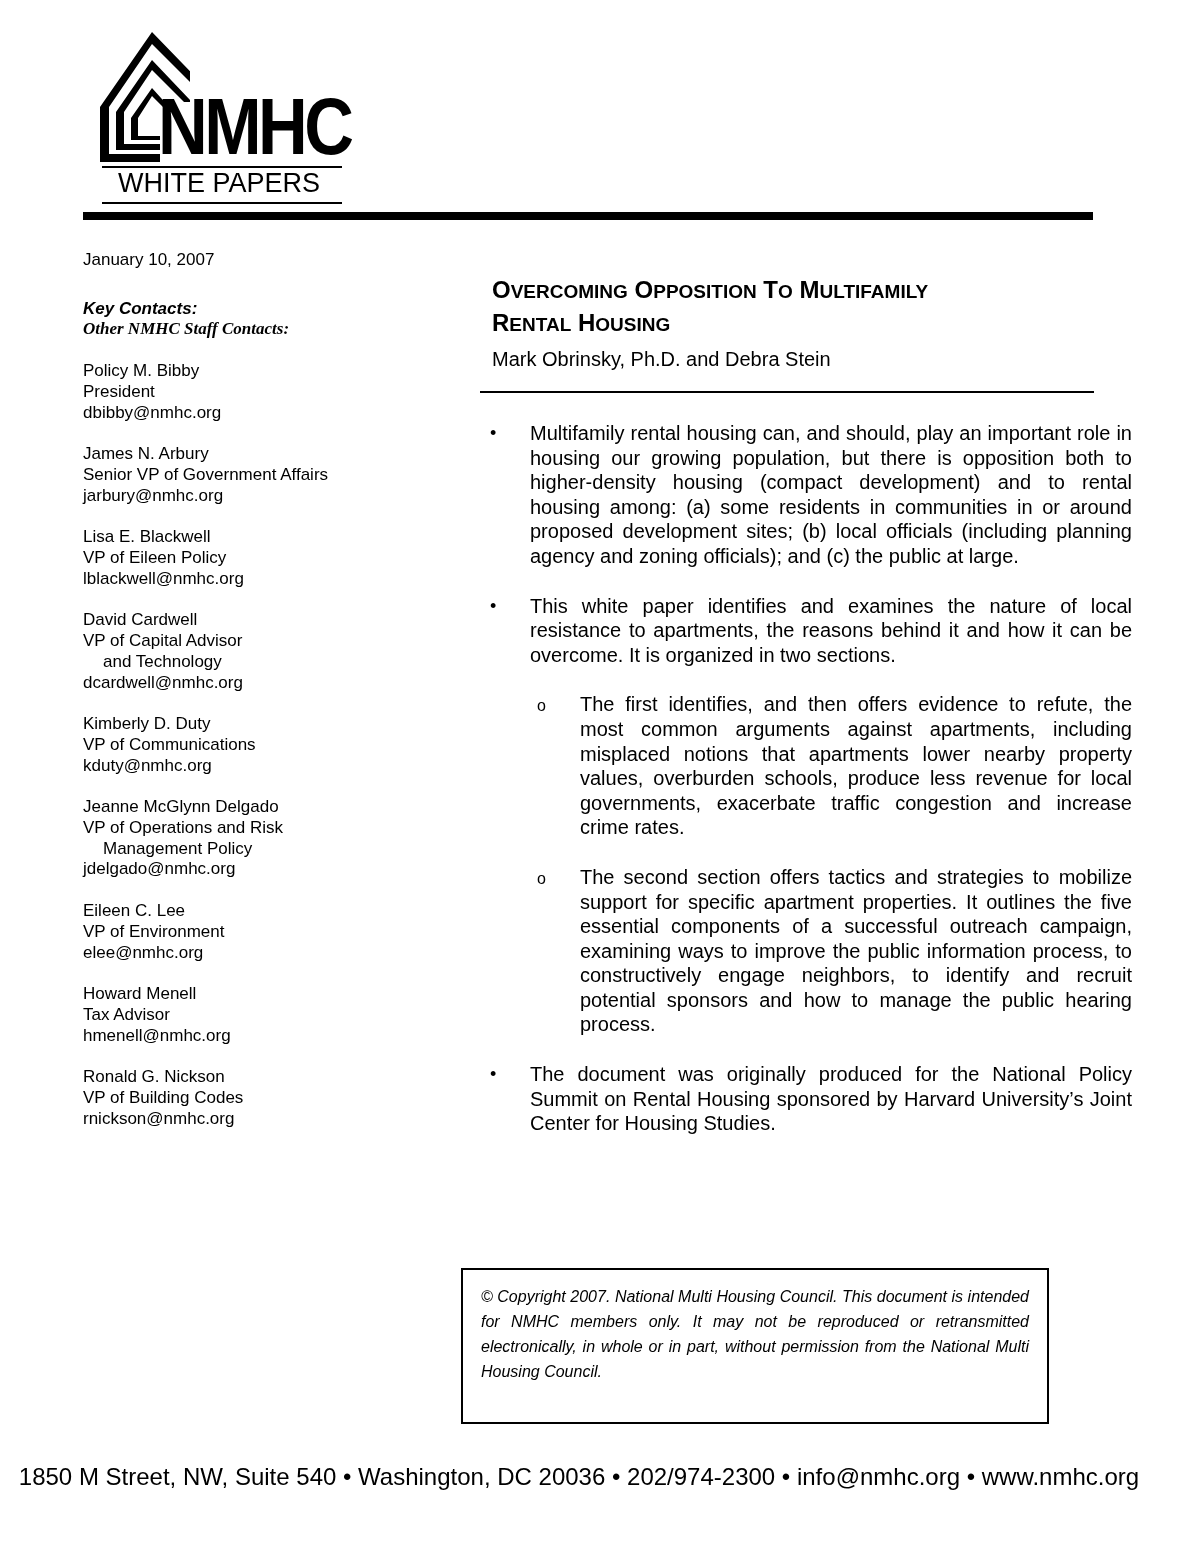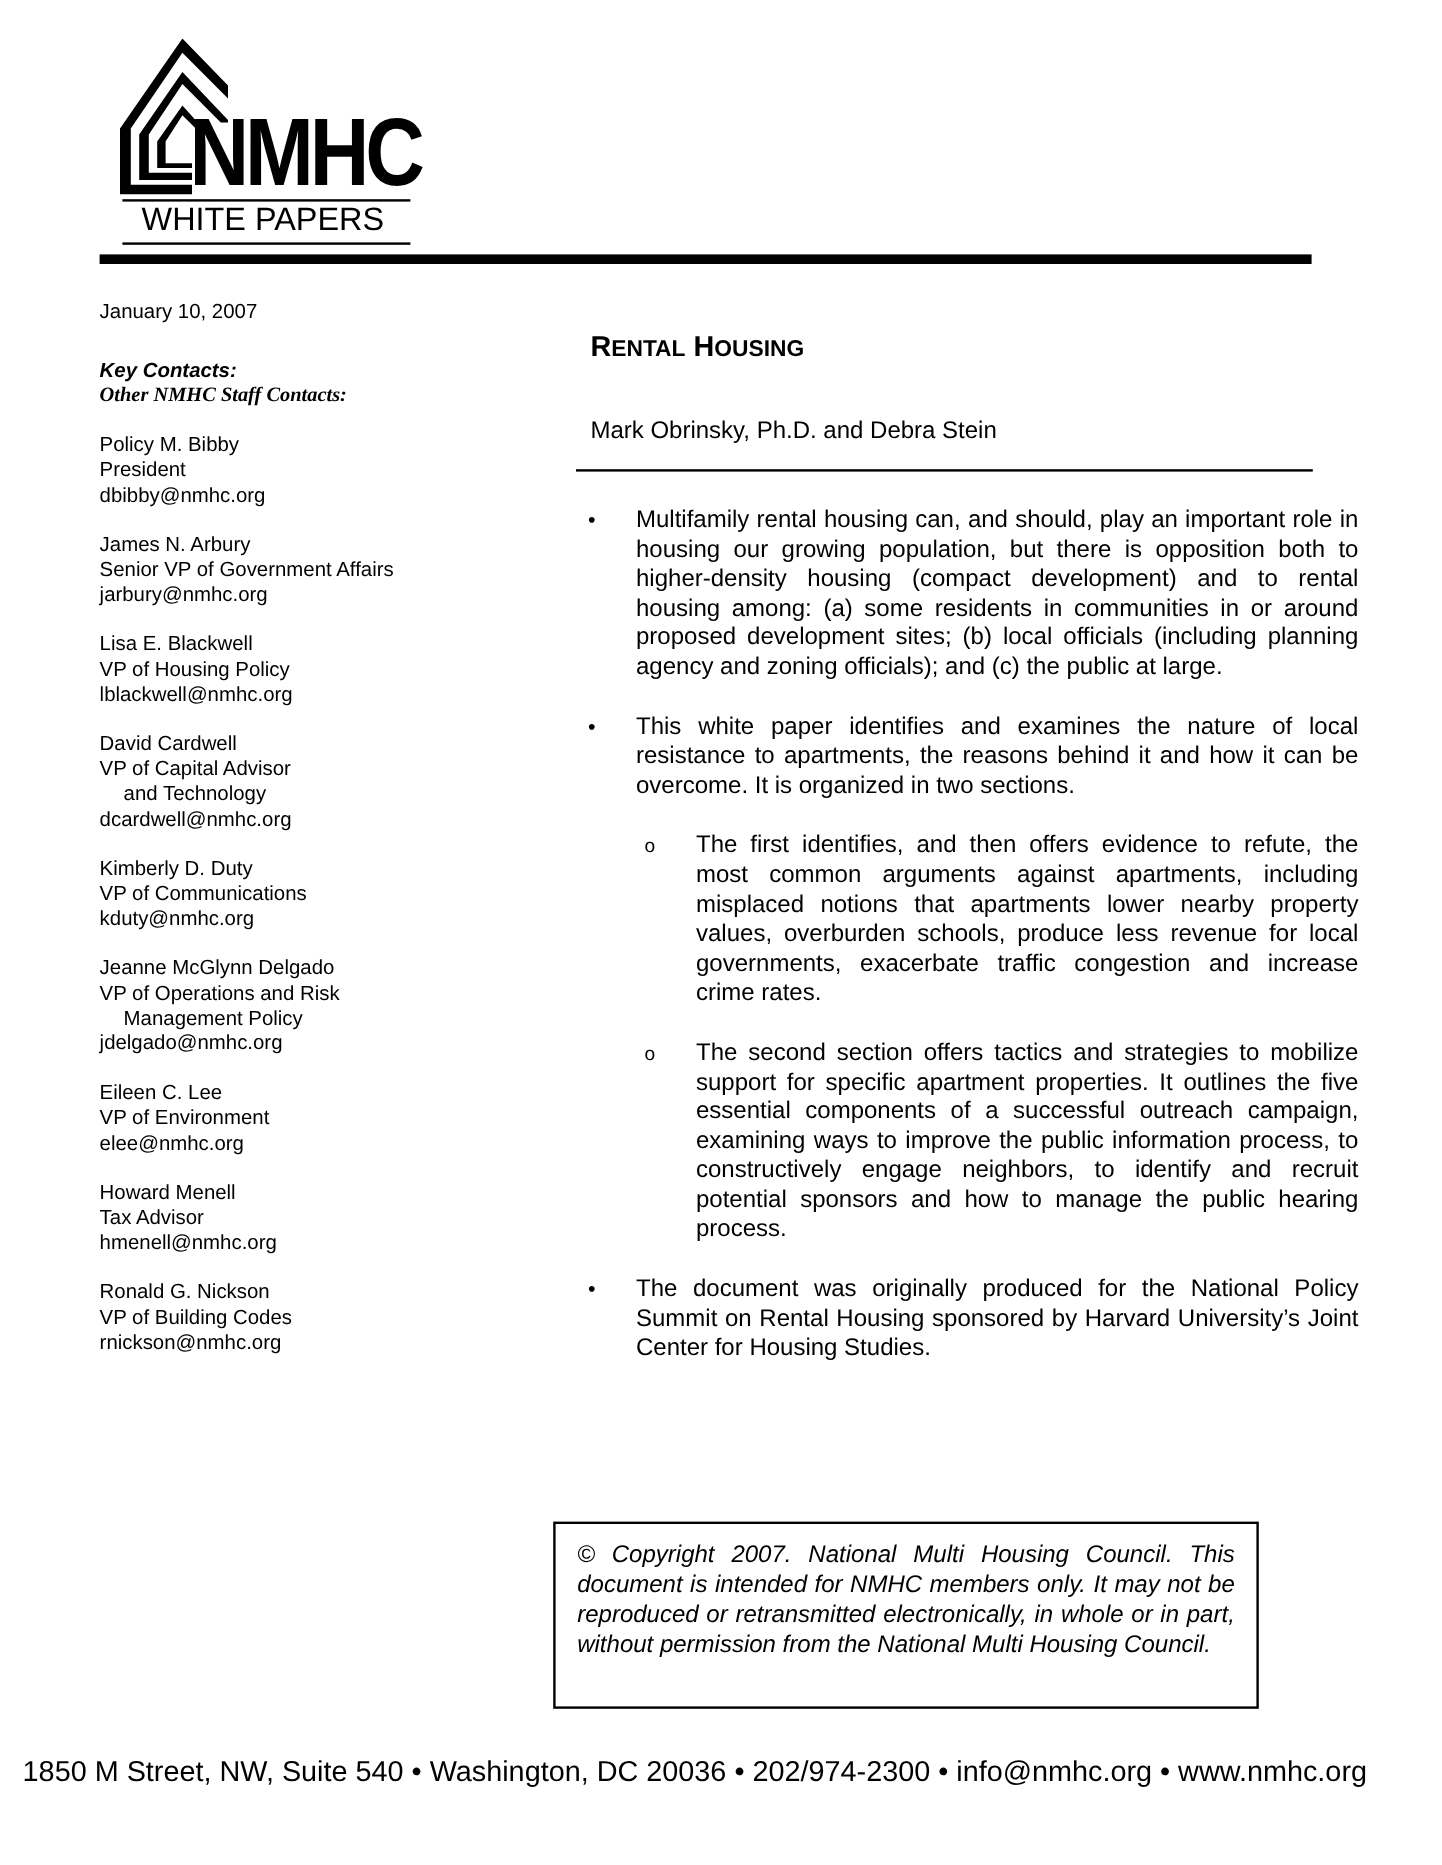--- a/index.html
+++ b/index.html
@@ -37,21 +37,21 @@
 
   .body { position: absolute; left: 490px; top: 421px; width: 642px; font-size: 20px; line-height: 24.6px; }
   .bullet { position: relative; padding-left: 40px; text-align: justify; margin-bottom: 25px; }
   .bullet .mark { position: absolute; left: 0; top: 0; font-size: 18px; }
   .sub { position: relative; padding-left: 90px; text-align: justify; margin-bottom: 25px; }
   .sub .mark { position: absolute; left: 47px; top: 2px; font-size: 16px; }
 
   .copyright {
     position: absolute; left: 461px; top: 1268px; width: 548px; height: 138px;
     border: 2px solid #000; padding: 14px 18px 0 18px;
-    font-style: italic; font-size: 20px; line-height: 25px; text-align: justify;
+    font-style: italic; font-size: 16px; line-height: 25px; text-align: justify;
   }
   .footer { position: absolute; left: 0; top: 1463px; width: 1158px; text-align: center; font-size: 24px; }
 </style>
 </head>
 <body>
 
 <div class="logo">
   <svg width="90" height="130" viewBox="0 0 90 130" style="position:absolute;left:0;top:0;">
     <polygon points="0,75 52,0 110,60 100,60 52,12 9,75 9,122 60,122 60,130 0,130" fill="#000"></polygon>
     <polygon points="16,80 52,28 92,70 84,70 52,38 24,80 24,112 60,112 60,118 16,118" fill="#000"></polygon>
@@ -75,21 +75,21 @@
         <div>President</div>
         <div>dbibby@nmhc.org</div>
       </div>
       <div class="contact">
         <div>James N. Arbury</div>
         <div>Senior VP of Government Affairs</div>
         <div>jarbury@nmhc.org</div>
       </div>
       <div class="contact">
         <div>Lisa E. Blackwell</div>
-        <div>VP of Housing Policy</div>
+        <div>VP of Eileen Policy</div>
         <div>lblackwell@nmhc.org</div>
       </div>
       <div class="contact">
         <div>David Cardwell</div>
         <div>VP of Capital Advisor</div>
         <div style="padding-left: 20px;">and Technology</div>
         <div>dcardwell@nmhc.org</div>
       </div>
       <div class="contact">
         <div>Kimberly D. Duty</div>
@@ -114,20 +114,21 @@
       </div>
       <div class="contact">
         <div>Ronald G. Nickson</div>
         <div>VP of Building Codes</div>
         <div>rnickson@nmhc.org</div>
       </div>
     </div>
 </div>
 
 <div class="title">
+  <div id="title1"><span>O</span><span class="small">VERCOMING</span> <span>O</span><span class="small">PPOSITION</span> <span>T</span><span class="small">O</span> <span>M</span><span class="small">ULTIFAMILY</span></div>
   <div id="title2"><span>R</span><span class="small">ENTAL</span> <span>H</span><span class="small">OUSING</span></div>
 </div>
 <div class="authors">Mark Obrinsky, Ph.D. and Debra Stein</div>
 <div class="title-rule"></div>
 
 <div class="body">
   <div class="bullet">
     <span class="mark">•</span>
     <span>Multifamily rental housing can, and should, play an important role in housing our growing population, but there is opposition both to higher-density housing (compact development) and to rental housing among: (a) some residents in communities in or around proposed development sites; (b) local officials (including planning agency and zoning officials); and (c) the public at large.</span>
   </div>

